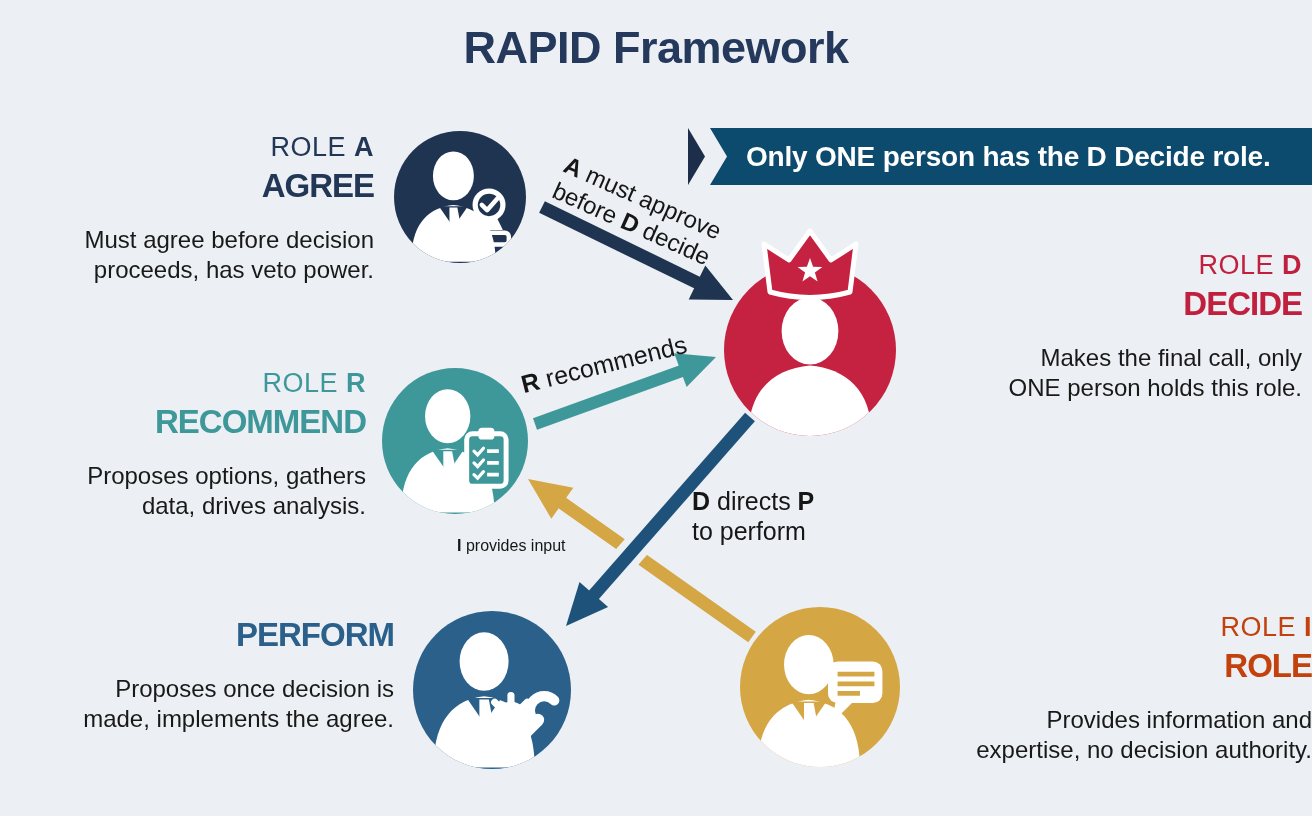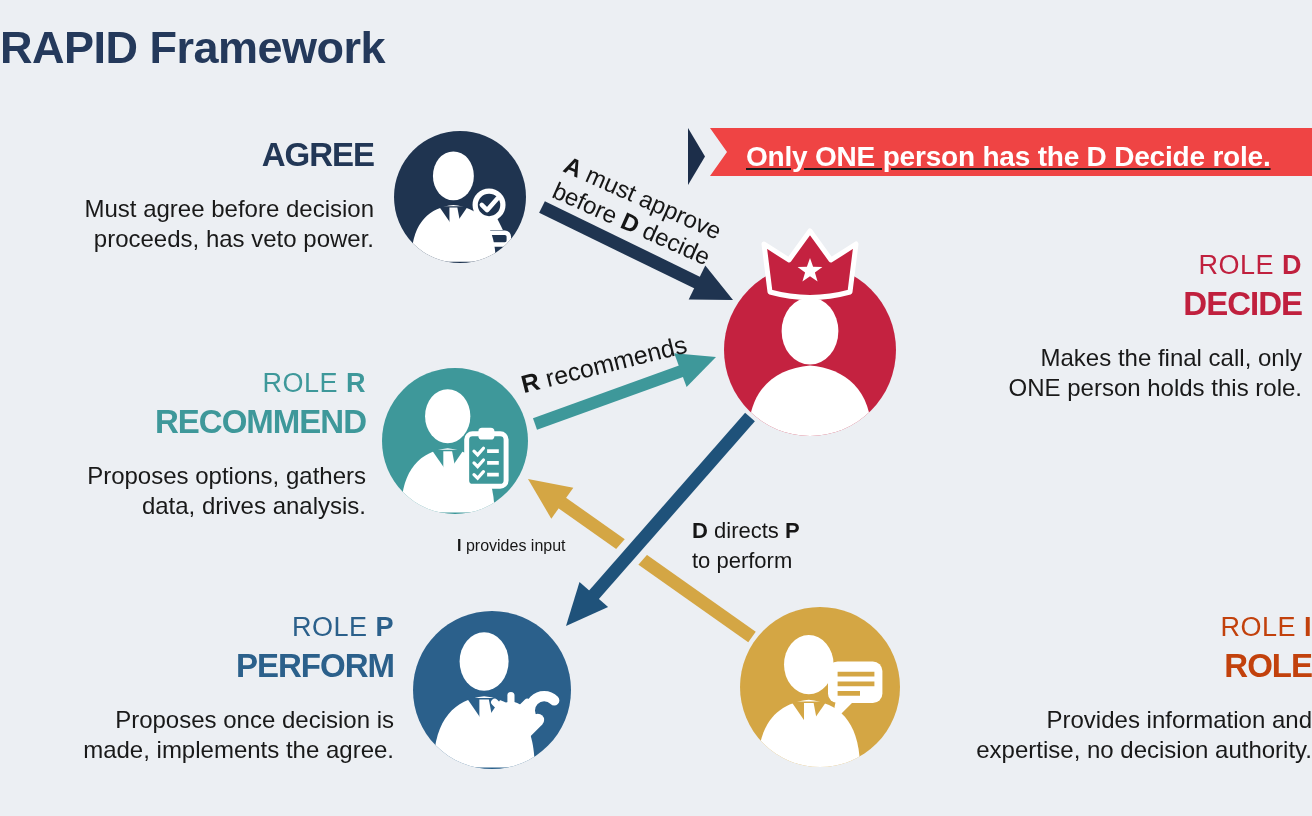--- a/index.html
+++ b/index.html
@@ -1,33 +1,32 @@
 <!DOCTYPE html>
 <html><head>
 <meta charset="utf-8">
 <style>
   html,body{margin:0;padding:0;background:#ECEFF3;}
   .canvas{
     position:relative;width:1312px;height:816px;overflow:hidden;
     background:#ECEFF3;font-family:"Liberation Sans",sans-serif;color:#191919;
   }
   .title{
-    position:absolute;left:0;right:0;top:22px;text-align:left;
+    position:absolute;left:0;right:0;top:22px;text-align:center;
     font-size:45px;font-weight:bold;letter-spacing:-0.5px;color:#24395B;
   }
   
   .banner-chevron{
     position:absolute;left:688px;top:128px;width:17px;height:57px;background:#1C2E4A;
     -webkit-clip-path:polygon(0 0,100% 50%,0 100%);clip-path:polygon(0 0,100% 50%,0 100%);
   }
   .banner-body{
-    position:absolute;left:710px;right:0;top:128px;height:48px;background:#ef4444;
+    position:absolute;left:710px;right:0;top:128px;height:57px;background:#0c4a6e;
     -webkit-clip-path:polygon(0 0,100% 0,100% 100%,0 100%,17px 50%);
     clip-path:polygon(0 0,100% 0,100% 100%,0 100%,17px 50%);
-    text-decoration:underline;
   }
   .banner-body span{
     display:block;line-height:57px;padding-left:36px;
     font-size:28px;font-weight:bold;color:#FFFFFF;letter-spacing:-0.2px;
   }
   
   .arrows{position:absolute;left:0;top:0;width:1312px;height:816px;}
   
   .icon{position:absolute;}
   .i-a{left:394px;top:131px;width:132px;height:132px;}
@@ -56,21 +55,21 @@
   .c-red{color:#C0203E;}
   .c-gold{color:#c2410c;}
   
   .arrow-label{position:absolute;font-size:24px;color:#161616;}
   .arrow-label b{font-weight:bold;}
   .lbl-a2d{left:517px;top:183px;width:240px;text-align:center;line-height:28px;
            transform:rotate(24deg);}
   .lbl-r2d{left:489px;top:350px;width:230px;text-align:center;font-size:25px;
            transform:rotate(-14deg);}
   .lbl-i2r{left:457px;top:537px;font-size:16px;}
-  .lbl-d2p{left:692px;top:516px;font-size:22px;line-height:30px;}
+  .lbl-d2p{left:692px;top:486px;font-size:25px;line-height:30px;}
 </style>
 </head>
 <body>
 
 <div class="canvas">
 
   <div class="title">RAPID Framework</div>
 
   <div class="banner-chevron"></div>
   <div class="banner-body">
@@ -130,20 +129,21 @@
       <path d="M42,58 L48,58 L51,74 L46,85 L42,74 Z" fill="#fff"></path>
       <g>
         <circle cx="72" cy="56" r="10.5" fill="#1F3450" stroke="#fff" stroke-width="4"></circle>
         <path d="M66.5,56 l4,4 l8,-9" stroke="#fff" stroke-width="3.4" fill="none" stroke-linecap="round" stroke-linejoin="round"></path>
         <path d="M66,66 h12 l4.5,9 h-21 Z" fill="#fff"></path>
         <rect x="57" y="77" width="30" height="9" rx="3" fill="none" stroke="#fff" stroke-width="3.4"></rect>
       </g>
     </g>
   </svg>
   <div class="role-text rt-right t-a">
+    <div class="role-line c-navy"><span>ROLE </span><span class="letter">A</span></div>
     <div class="role-name c-navy">AGREE</div>
     <div class="role-desc">
       <span>Must agree before decision</span>
       <span>proceeds, has veto power.</span>
     </div>
   </div>
 
   <svg class="icon i-r" viewBox="0 0 100 100">
     <defs>
         <clipPath id="clip-r">
@@ -202,21 +202,20 @@
           <line x1="69.1" y1="60.9" x2="72.3" y2="57.7"></line>
         </g>
       </g>
       <g>
         <line x1="62" y1="86" x2="79" y2="69" stroke="#fff" stroke-width="8" stroke-linecap="round"></line>
         <path d="M76.6,69.4 A9,9 0 1 1 89.4,56.6" stroke="#fff" stroke-width="6.5" fill="none" stroke-linecap="round"></path>
       </g>
     </g>
   </svg>
   <div class="role-text rt-right t-p">
-    <div class="role-line c-steel"><span>ROLE </span><span class="letter">P</span></div>
     <div class="role-name c-steel">PERFORM</div>
     <div class="role-desc">
       <span>Proposes once decision is</span>
       <span>made, implements the agree.</span>
     </div>
   </div>
 
   <svg class="icon i-d" viewBox="0 0 100 100">
     <defs>
         <clipPath id="clip-d">

